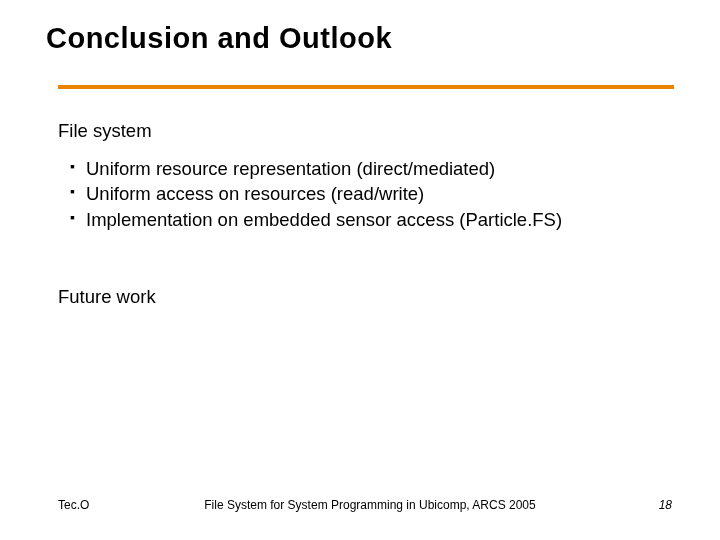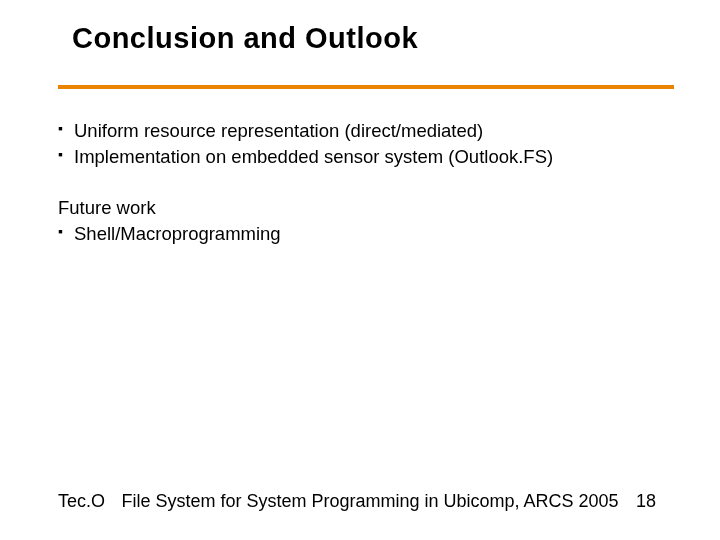--- a/index.html
+++ b/index.html
@@ -13,21 +13,21 @@
     overflow: hidden;
   }
   .slide {
     position: relative;
     width: 720px;
     height: 540px;
     box-sizing: border-box;
   }
   .title {
     position: absolute;
-    left: 72px;
+    left: 46px;
     top: 22px;
     font-size: 29px;
     font-weight: bold;
     letter-spacing: 0.5px;
   }
   .rule {
     position: absolute;
     left: 58px;
     top: 85px;
     width: 616px;
@@ -39,24 +39,24 @@
     left: 58px;
     top: 118px;
     width: 616px;
     font-size: 18.5px;
     line-height: 1.38;
   }
   .section-head {
     margin: 0;
   }
   .section-head.second {
-    margin-top: 26px;
+    margin-top: 52px;
   }
   .bullets {
-    margin: 0;
+    margin: 12px;
     padding: 0;
     list-style: none;
   }
   .bullets li {
     position: relative;
     padding-left: 16px;
   }
   .bullets li::before {
     content: "\25AA";
     position: absolute;
@@ -64,61 +64,63 @@
     top: 0.1em;
     font-size: 0.75em;
     color: #000;
   }
   .footer {
     position: absolute;
     left: 0;
     bottom: 28px;
     width: 720px;
     height: 20px;
-    font-size: 18px;
+    font-size: 12px;
     color: #000;
   }
   .footer-left {
     position: absolute;
     left: 58px;
     bottom: 0;
   }
   .footer-center {
     position: absolute;
     left: 0;
     right: 0;
     bottom: 0;
     text-align: center;
     margin-left: 20px;
   }
   .footer-right {
     position: absolute;
-    right: 64px;
+    right: 48px;
     bottom: 0;
+    font-style: italic;
   }
 </style>
 </head>
 <body>
 
 <div class="slide">
 
   <div class="title">Conclusion and Outlook</div>
 
   <div class="rule"></div>
 
   <div class="body">
 
+    <p class="section-head">File system</p>
     <ul class="bullets">
       <li>Uniform resource representation (direct/mediated)</li>
-      <li>Implementation on embedded sensor system (Outlook.FS)</li>
+      <li>Uniform access on resources (read/write)</li>
+      <li>Implementation on embedded sensor access (Particle.FS)</li>
     </ul>
 
     <p class="section-head second">Future work</p>
     <ul class="bullets">
-      <li>Shell/Macroprogramming</li>
     </ul>
 
   </div>
 
   <div class="footer">
     <span class="footer-left">Tec.O</span>
     <span class="footer-center">File System for System Programming in Ubicomp, ARCS 2005</span>
     <span class="footer-right">18</span>
   </div>
 

